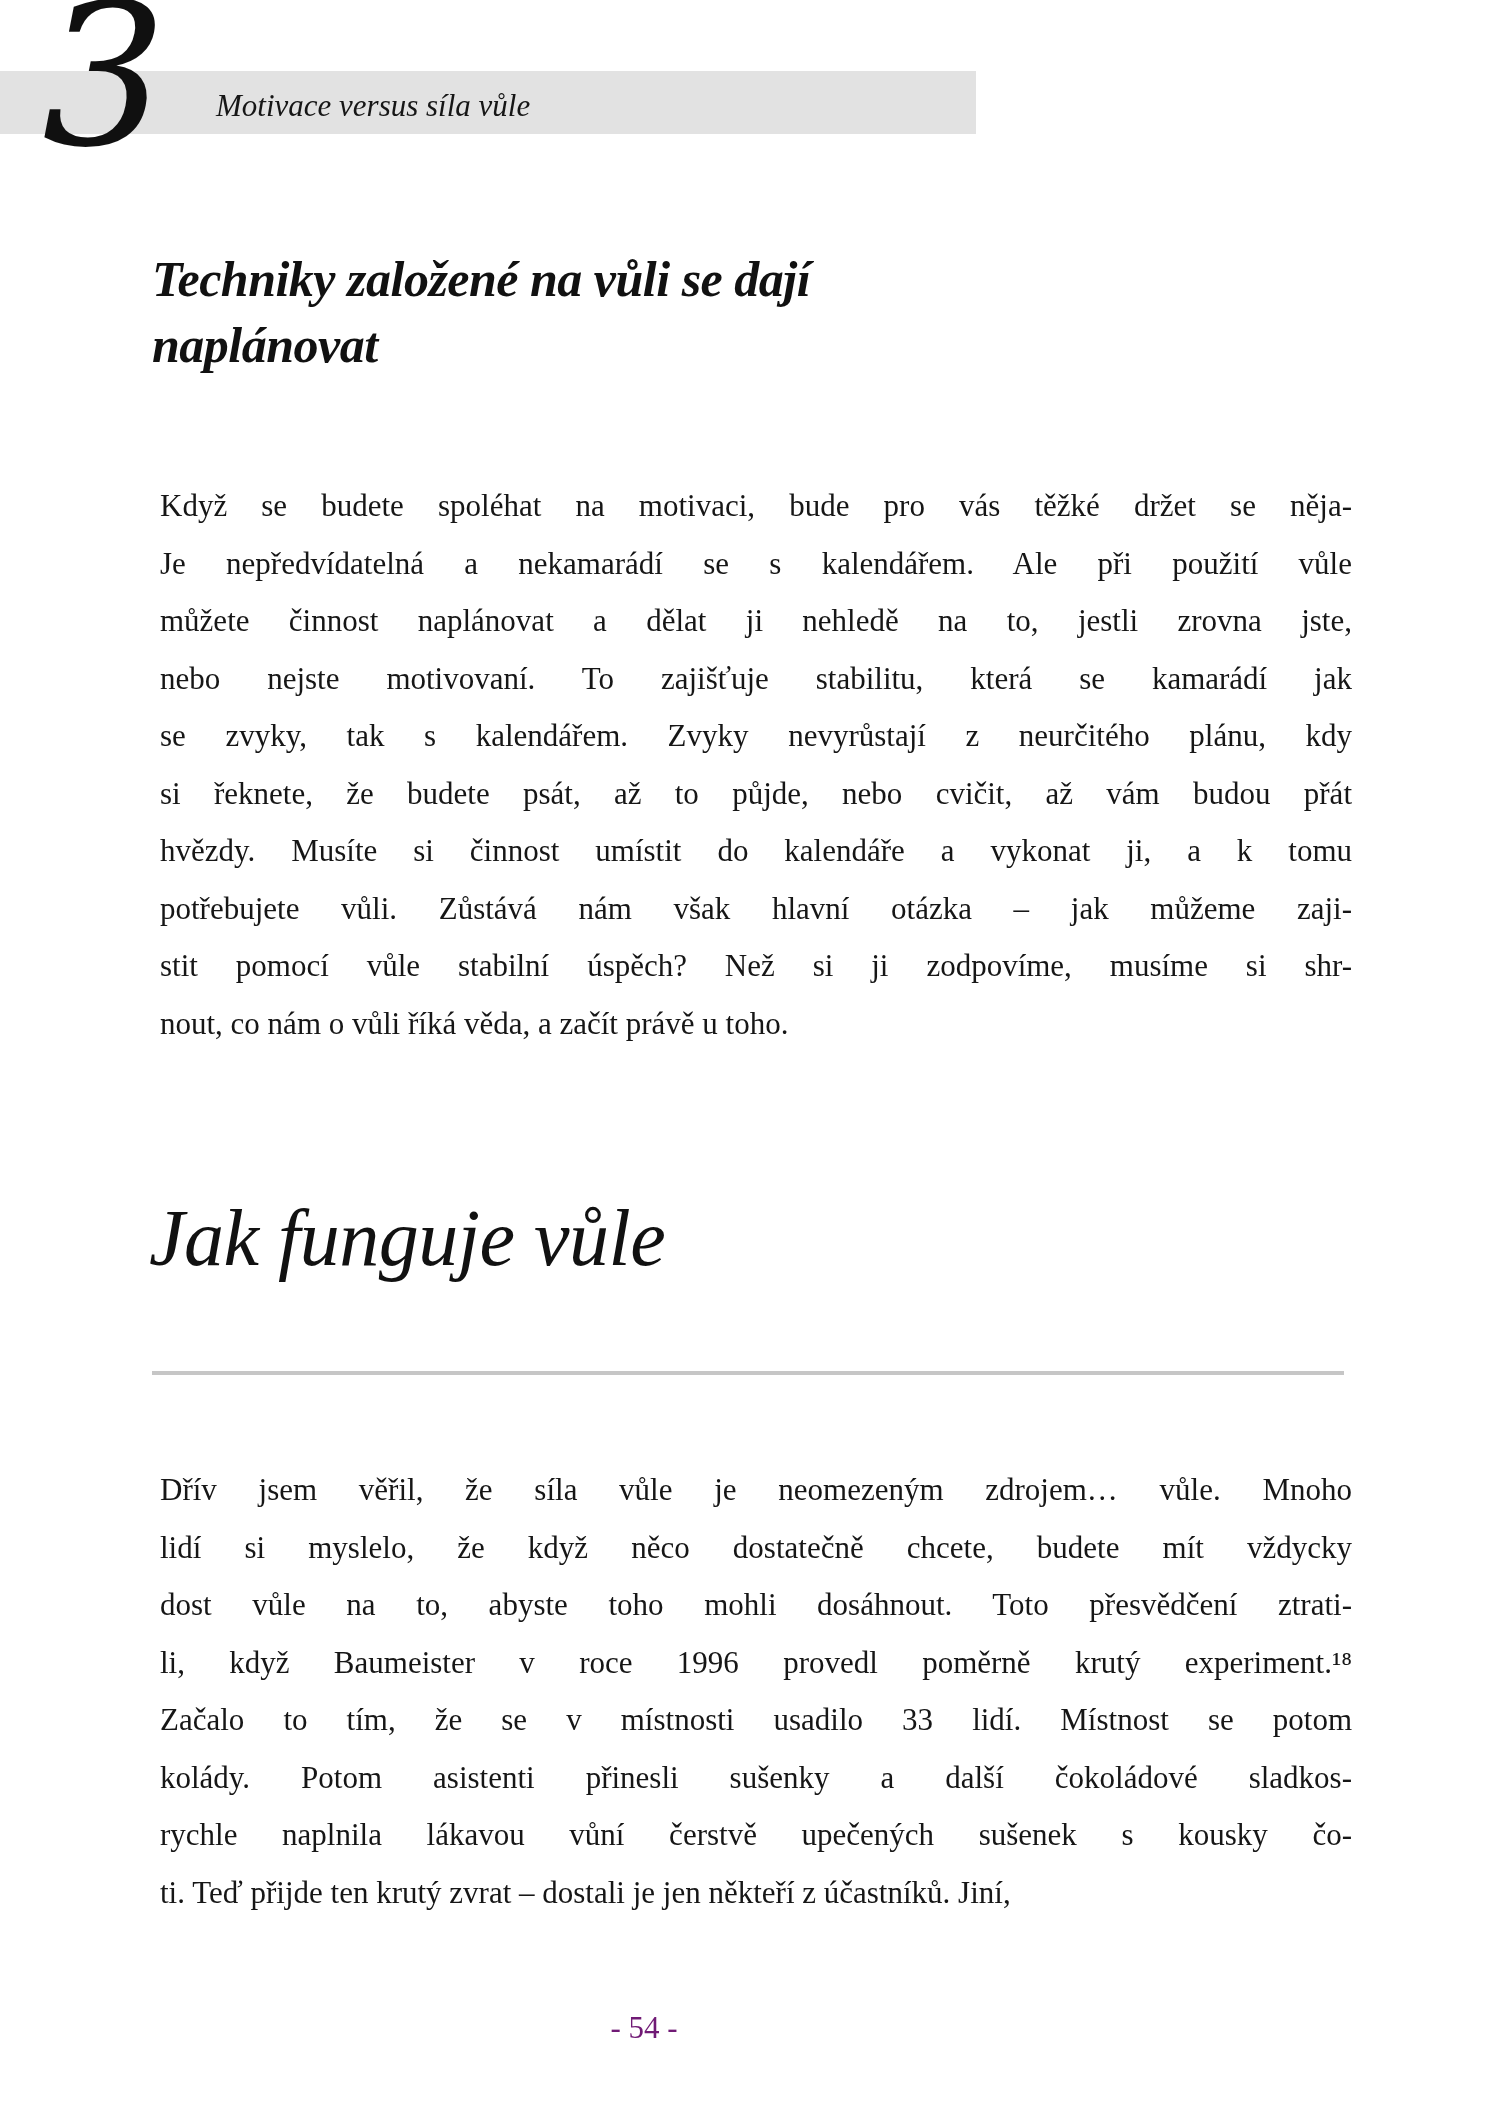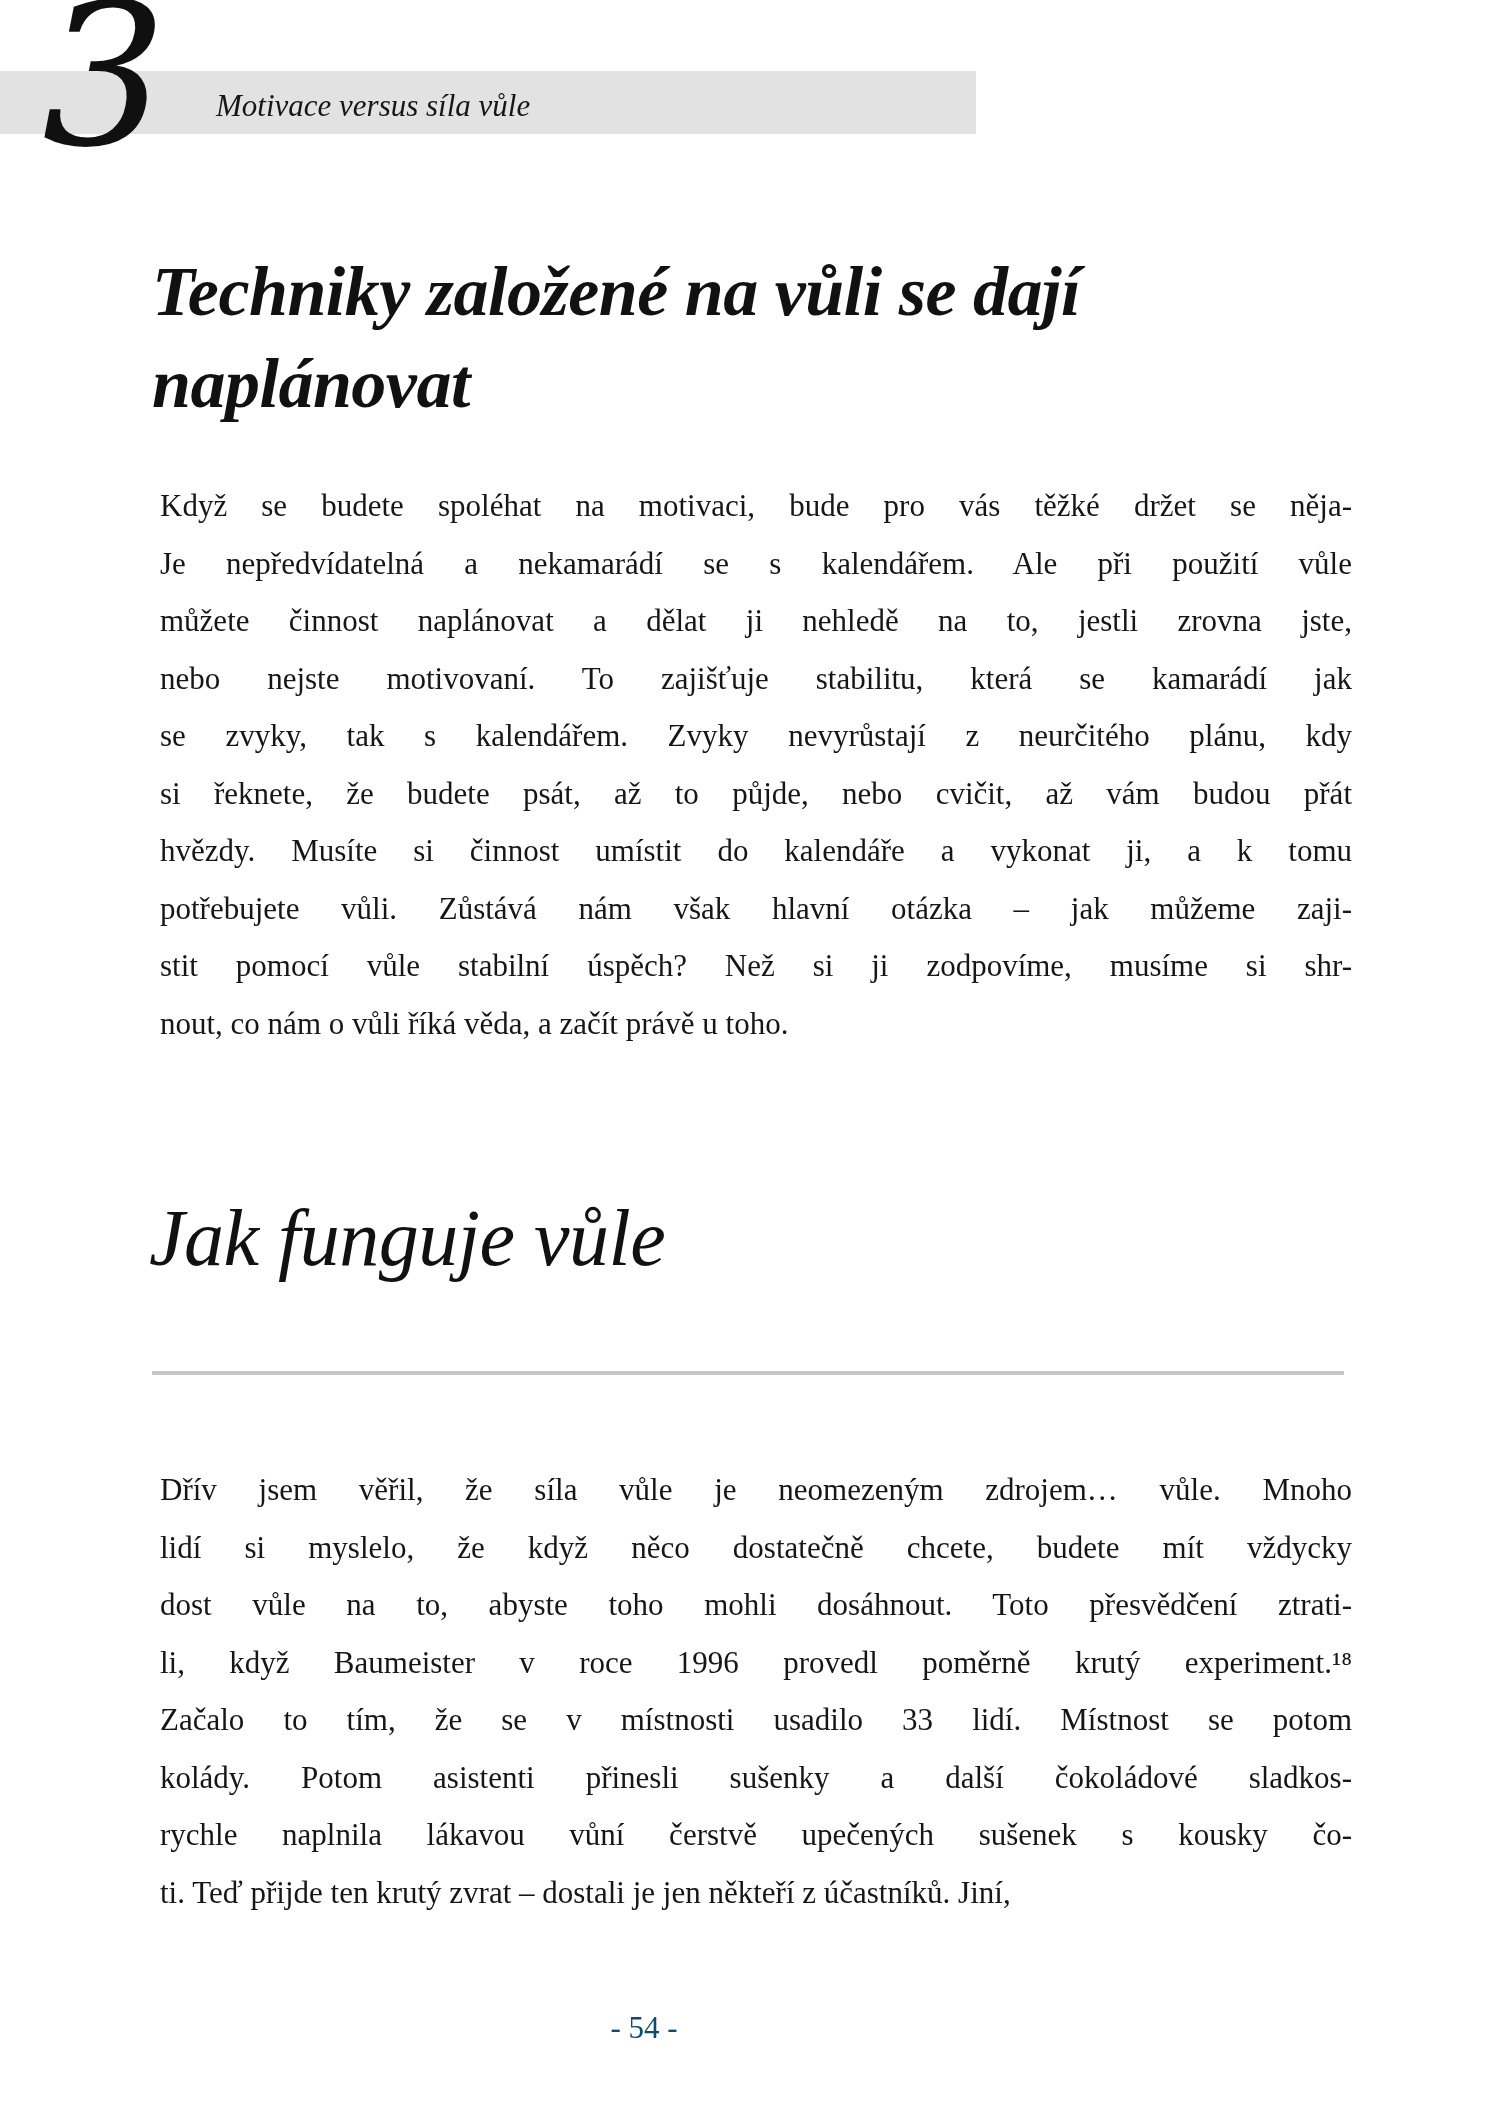--- a/index.html
+++ b/index.html
@@ -47,21 +47,21 @@
   }
 
   .section-title-1 {
     position: absolute;
     left: 152px;
     top: 246px;
     width: 1192px;
     font-family: "Liberation Serif", serif;
     font-style: italic;
     font-weight: 700;
-    font-size: 70px;
+    font-size: 50px;
     line-height: 1.32;
     letter-spacing: -0.5px;
     color: #111111;
   }
   .section-title-1 .line {
     text-align: left;
   }
 
   .section-title-2 {
     position: absolute;
@@ -104,21 +104,21 @@
   .para-1 { top: 477px; }
   .para-2 { top: 1461px; }
 
   .page-number {
     position: absolute;
     left: 0;
     top: 2010px;
     width: 1288px;
     text-align: center;
     font-size: 31px;
-    color: #0c4a6e;
+    color: #701a75;
   }
 </style>
 </head>
 <body>
 
 <div class="header-band"></div>
 
 <div class="chapter-number">3</div>
 
 <div class="running-header">Motivace versus síla vůle</div>

